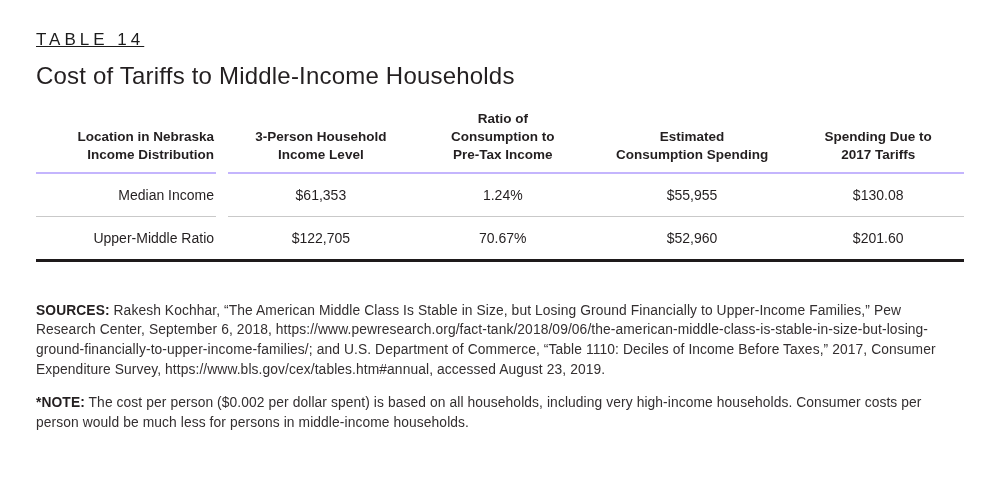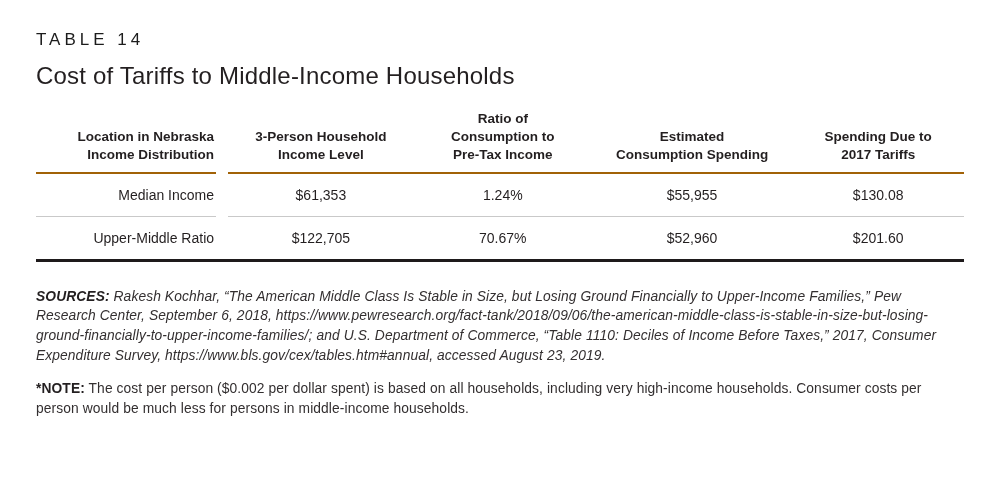--- a/index.html
+++ b/index.html
@@ -11,20 +11,21 @@
     color: #231f20;
     box-sizing: border-box;
     padding: 30px 36px 0 36px;
     overflow: hidden;
   }
   .table-label {
     font-size: 17px;
     letter-spacing: 4px;
     font-weight: 400;
     color: #1c1c1c;
+    text-decoration: underline;
   }
   .page-title {
     font-size: 24px;
     font-weight: 400;
     margin-top: 12px;
     letter-spacing: 0.2px;
   }
   .table-wrap {
     margin-top: 20px;
     border-bottom: 3px solid #1e1a1b;
@@ -33,21 +34,21 @@
     width: 100%;
     border-collapse: collapse;
     table-layout: fixed;
   }
   table.data th {
     font-size: 13.5px;
     font-weight: 700;
     line-height: 1.35;
     vertical-align: bottom;
     padding: 0 0 7px 0;
-    border-bottom: 2px solid #a16207;
+    border-bottom: 2px solid #c4b5fd;
     white-space: pre-line;
     text-align: center;
   }
   table.data th.loc { text-align: right; padding-right: 2px; }
   table.data th.sp, table.data td.sp { border-bottom: none; padding: 0; }
   table.data td {
     height: 42px;
     font-size: 14px;
     text-align: center;
     vertical-align: middle;
@@ -55,21 +56,21 @@
     padding: 0;
   }
   table.data td.loc { text-align: right; padding-right: 2px; }
   table.data tr.last td { border-bottom: none; }
   .footnote {
     font-size: 13.8px;
     line-height: 1.43;
     color: #332f30;
     letter-spacing: 0.1px;
   }
-  .sources { margin-top: 25px; font-style: italic; }
+  .sources { margin-top: 39px; }
   .note { margin-top: 5px; }
   .footnote b { color: #231f20; }
 </style>
 </head>
 <body>
 
 <div class="page">
 
   <div class="table-label">TABLE 14</div>
   <div class="page-title">Cost of Tariffs to Middle-Income Households</div>

